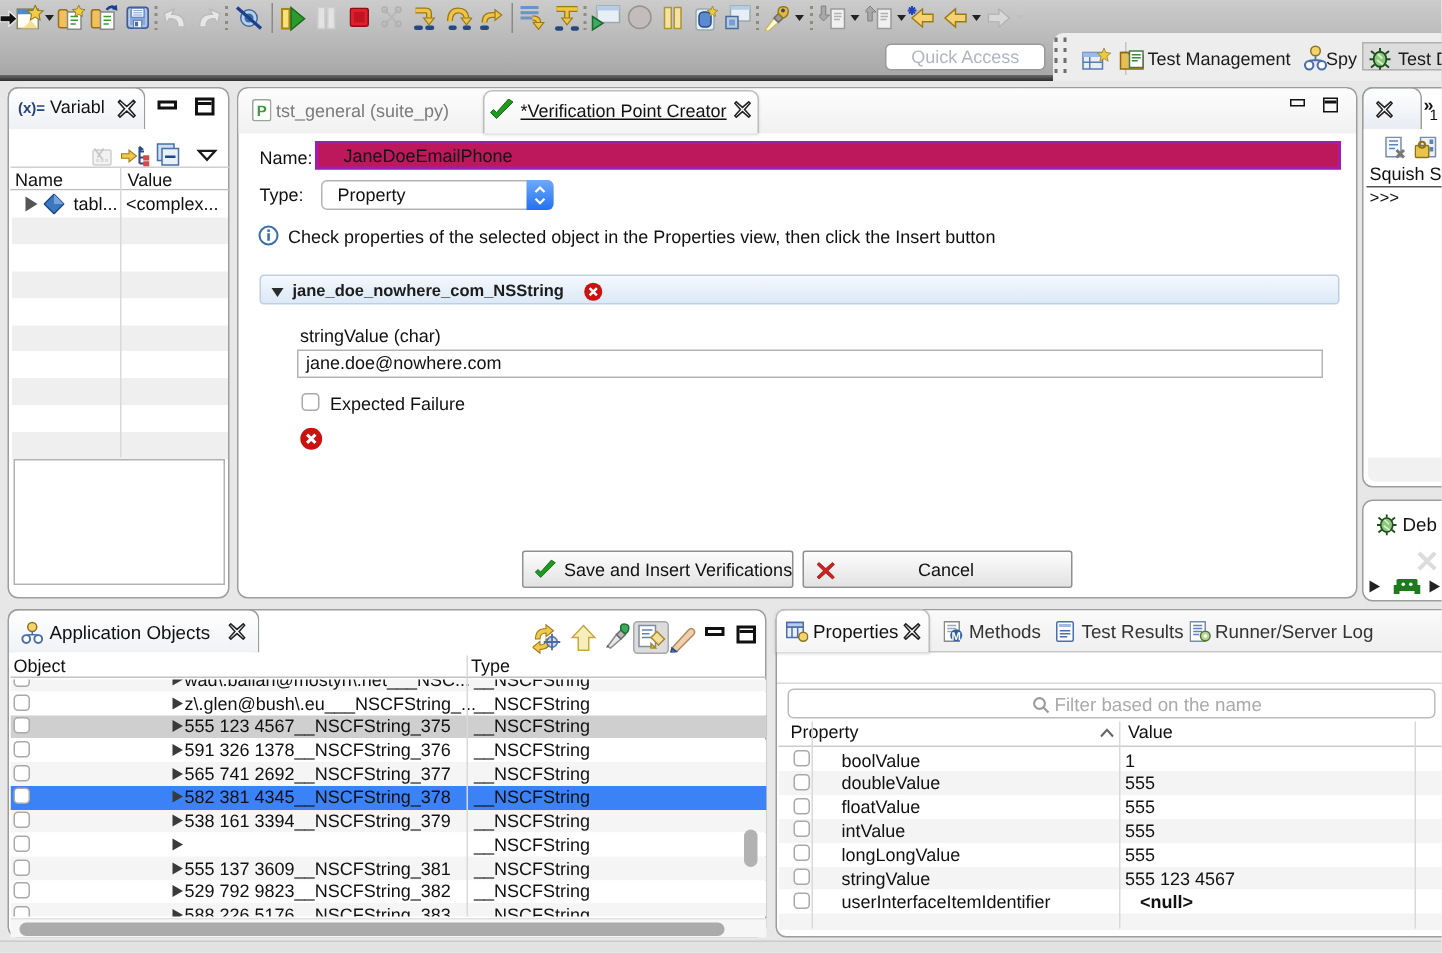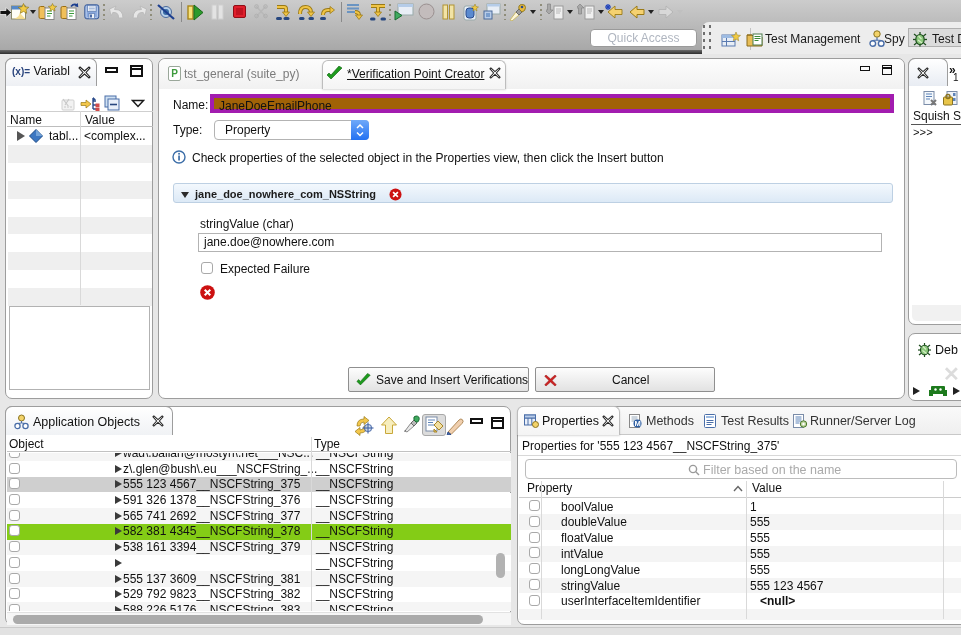--- a/index.html
+++ b/index.html
@@ -318,21 +318,21 @@
   <svg class="abs" style="left:330px;top:8px;" width="12" height="12" viewBox="0 0 13 13">
       <path d="M2 1 L6.5 5 L11 1 L12 2 L8 6.5 L12 11 L11 12 L6.5 8 L2 12 L1 11 L5 6.5 L1 2 Z" fill="#fff" stroke="#222" stroke-width="1.1"></path>
     </svg>
 
   <div class="abs" style="left:701px;top:7px;width:10px;height:5px;border:1.5px solid #111;"></div>
   <div class="abs" style="left:723px;top:6px;width:10px;height:10px;border:1.5px solid #111;">
       <div style="height:1.5px;background:#111;margin-top:1px;"></div>
     </div>
 
   <span class="txt" style="left:14px;top:39px;">Name:</span>
-  <div class="abs" style="left:51px;top:35px;width:684px;height:19px;border:4px solid #a21caf;background:#a16207;line-height:17px;padding-left:5px;">JaneDoeEmailPhone</div>
+  <div class="abs" style="left:51px;top:35px;width:684px;height:19px;border:2px solid #a21caf;background:#be185d;line-height:17px;padding-left:17px;">JaneDoeEmailPhone</div>
   <span class="txt" style="left:14px;top:64px;">Type:</span>
   <div class="abs" style="left:55px;top:61px;width:155px;height:20px;border:1px solid #b3b3b3;background:#fff;border-radius:4px;line-height:18px;padding-left:10px;">Property
     <div class="abs" style="right:-1px;top:-1px;width:18px;height:20px;border-radius:0 4px 4px 0;background:linear-gradient(#6fa9f9,#2271f2);">
       <svg width="18" height="20" viewBox="0 0 18 20">
           <path d="M6 8 L9 5 L12 8" stroke="#fff" stroke-width="1.5" fill="none"></path>
           <path d="M6 12.5 L9 15.5 L12 12.5" stroke="#fff" stroke-width="1.5" fill="none"></path>
         </svg>
     </div>
   </div>
   <svg class="abs" style="left:13px;top:91px;" width="14" height="14" viewBox="0 0 14 14">
@@ -505,21 +505,21 @@
         <div class="abs" style="left:108px;top:3.5px;width:0;height:0;border-left:7px solid #3a3a3a;border-top:4px solid transparent;border-bottom:4px solid transparent;"></div>
         <span class="txt" style="left:116px;top:0.5px;">591 326 1378__NSCFString_376</span>
         <span class="txt" style="left:309px;top:0.5px;">__NSCFString</span>
       </div>
       <div class="abs" style="left:0;top:55.2px;width:504px;height:15.7px;background:#f5f5f5;">
         <div class="ck" style="left:1.5px;top:1.5px;width:11px;height:11px;"></div>
         <div class="abs" style="left:108px;top:3.5px;width:0;height:0;border-left:7px solid #3a3a3a;border-top:4px solid transparent;border-bottom:4px solid transparent;"></div>
         <span class="txt" style="left:116px;top:0.5px;">565 741 2692__NSCFString_377</span>
         <span class="txt" style="left:309px;top:0.5px;">__NSCFString</span>
       </div>
-      <div class="abs" style="left:0;top:70.9px;width:504px;height:15.7px;background:#84cc16;">
+      <div class="abs" style="left:0;top:70.9px;width:504px;height:15.7px;background:#3b82f6;">
         <div class="ck" style="left:1.5px;top:1.5px;width:11px;height:11px;"></div>
         <div class="abs" style="left:108px;top:3.5px;width:0;height:0;border-left:7px solid #3a3a3a;border-top:4px solid transparent;border-bottom:4px solid transparent;"></div>
         <span class="txt" style="left:116px;top:0.5px;">582 381 4345__NSCFString_378</span>
         <span class="txt" style="left:309px;top:0.5px;">__NSCFString</span>
       </div>
       <div class="abs" style="left:0;top:86.6px;width:504px;height:15.7px;background:#f5f5f5;">
         <div class="ck" style="left:1.5px;top:1.5px;width:11px;height:11px;"></div>
         <div class="abs" style="left:108px;top:3.5px;width:0;height:0;border-left:7px solid #3a3a3a;border-top:4px solid transparent;border-bottom:4px solid transparent;"></div>
         <span class="txt" style="left:116px;top:0.5px;">538 161 3394__NSCFString_379</span>
         <span class="txt" style="left:309px;top:0.5px;">__NSCFString</span>
@@ -589,21 +589,20 @@
   <span class="txt" style="left:203px;top:7px;font-size:12.5px;color:#333;">Test Results</span>
 
   <svg class="abs" style="left:275px;top:7px;" width="15" height="14" viewBox="0 0 15 14">
       <rect x="0.5" y="0.5" width="10" height="13" fill="#fff" stroke="#7a8ca8"></rect>
       <path d="M2.5 3h6M2.5 5h6M2.5 7h6M2.5 9h4" stroke="#5d83b8" stroke-width="1"></path>
       <circle cx="10.5" cy="10" r="3.2" fill="#bcd39f" stroke="#4a7a2a"></circle>
       <circle cx="10.5" cy="10" r="1.2" fill="#fff"></circle>
     </svg>
   <span class="txt" style="left:292px;top:7px;font-size:12.5px;color:#333;">Runner/Server Log</span>
 
-  <span class="txt" style="left:4px;top:32px;">Properties for '555 123 4567__NSCFString_375'</span>
   <div class="abs" style="left:0;top:48px;width:458px;height:1px;background:#d8d8d8;"></div>
 
   <div class="abs" style="left:7px;top:52px;width:432px;height:20px;border:1px solid #bcbcbc;border-radius:4px;background:#fff;">
     <svg class="abs" style="left:162px;top:4px;" width="12" height="12" viewBox="0 0 12 12">
         <circle cx="5" cy="5" r="3.6" fill="none" stroke="#9a9a9a" stroke-width="1.4"></circle>
         <line x1="7.8" y1="7.8" x2="11" y2="11" stroke="#9a9a9a" stroke-width="1.4"></line>
       </svg>
     <span class="txt" style="left:177px;top:3px;color:#aaaaaa;font-size:12.5px;">Filter based on the name</span>
   </div>
 

